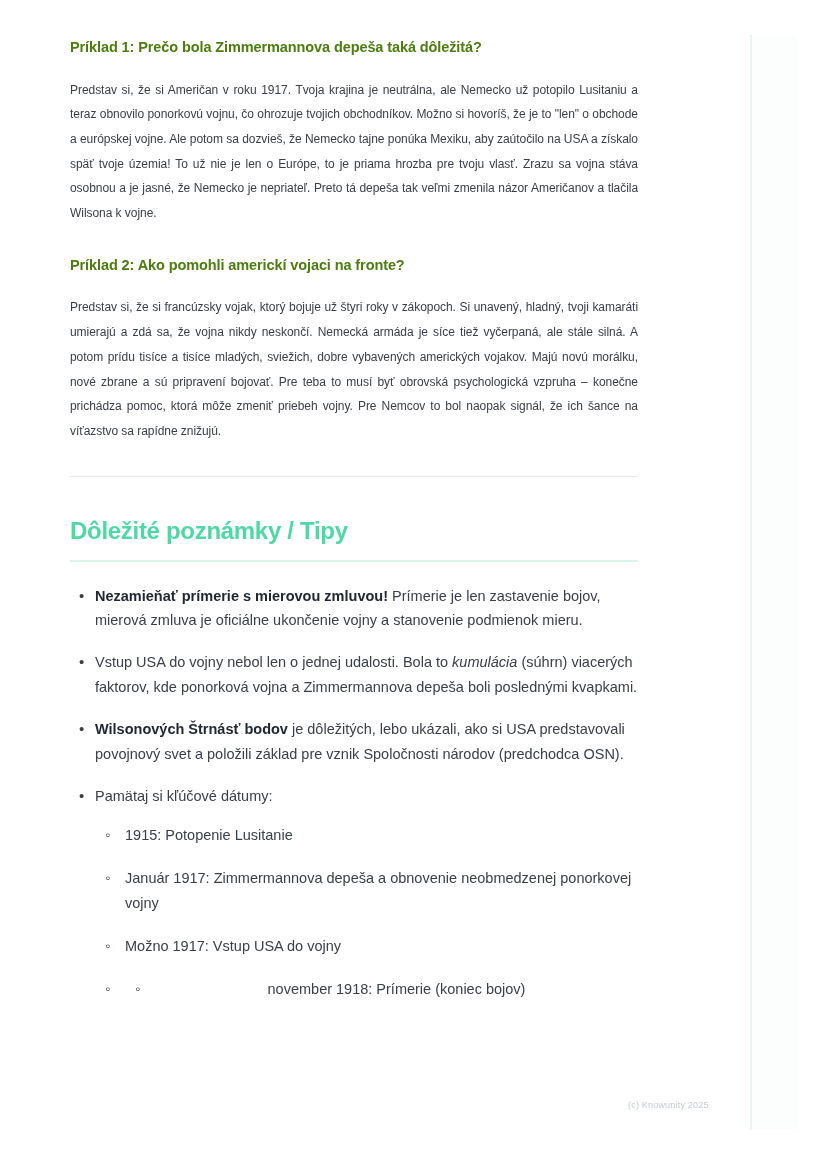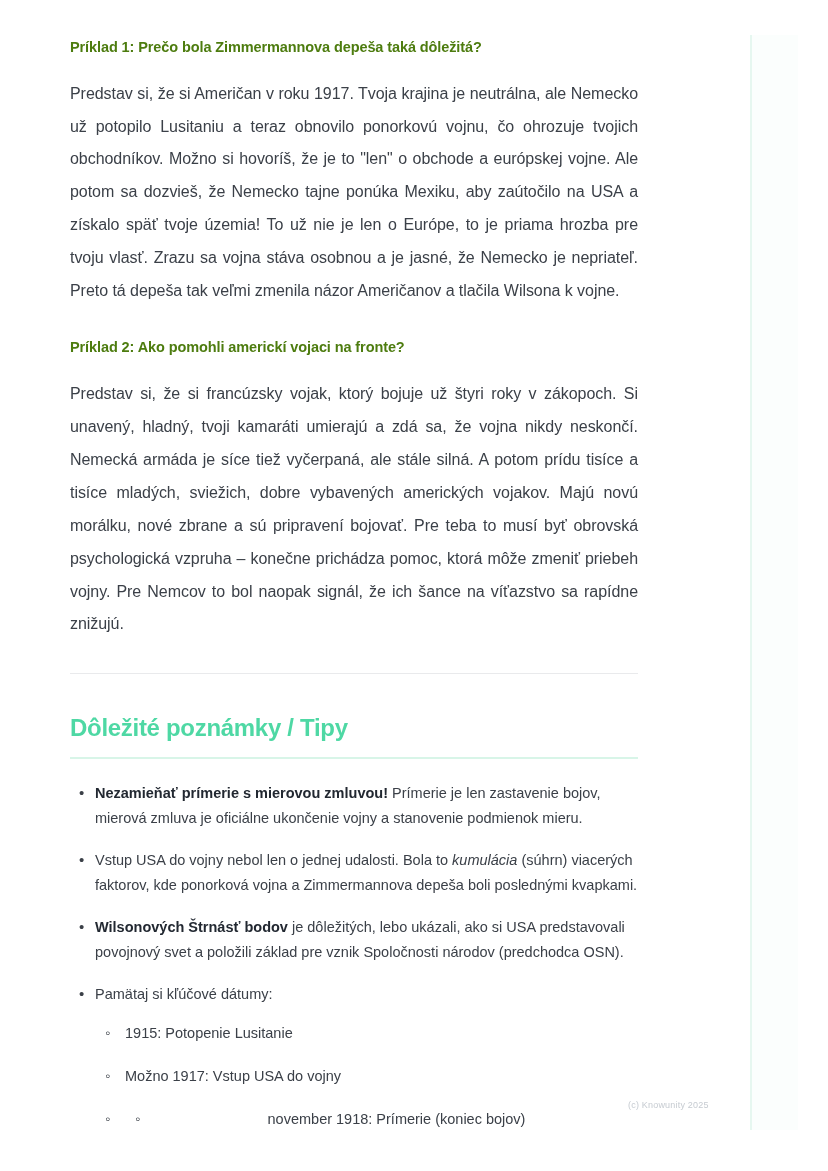--- a/index.html
+++ b/index.html
@@ -44,21 +44,21 @@
     color: #4d7c0f;
     margin: 0 0 20px 0;
     line-height: 1.35;
     letter-spacing: -0.1px;
   }
   h3.example-heading.second {
     margin-top: 30px;
   }
 
   p.body-text {
-    font-size: 16px;
+    font-size: 12px;
     color: #3b4048;
     line-height: 2.06;
     margin: 0 0 10px 0;
     text-align: justify;
     text-justify: inter-word;
     letter-spacing: -0.05px;
   }
 
   
   .rule {
@@ -195,20 +195,23 @@
     </li>
 
     <li class="no-marker-gap">
       <span>Pamätaj si kľúčové dátumy:</span>
 
       <ul class="sublist">
         <li>
           <span>1915: Potopenie Lusitanie</span>
         </li>
         <li>
+          <span>Január 1917: Zimmermannova depeša a obnovenie neobmedzenej ponorkovej vojny</span>
+        </li>
+        <li>
           <span>Možno 1917: Vstup USA do vojny</span>
         </li>
         <li class="double-marker">
           <span>november 1918: Prímerie (koniec bojov)</span>
         </li>
       </ul>
     </li>
 
   </ul>
 </div>

